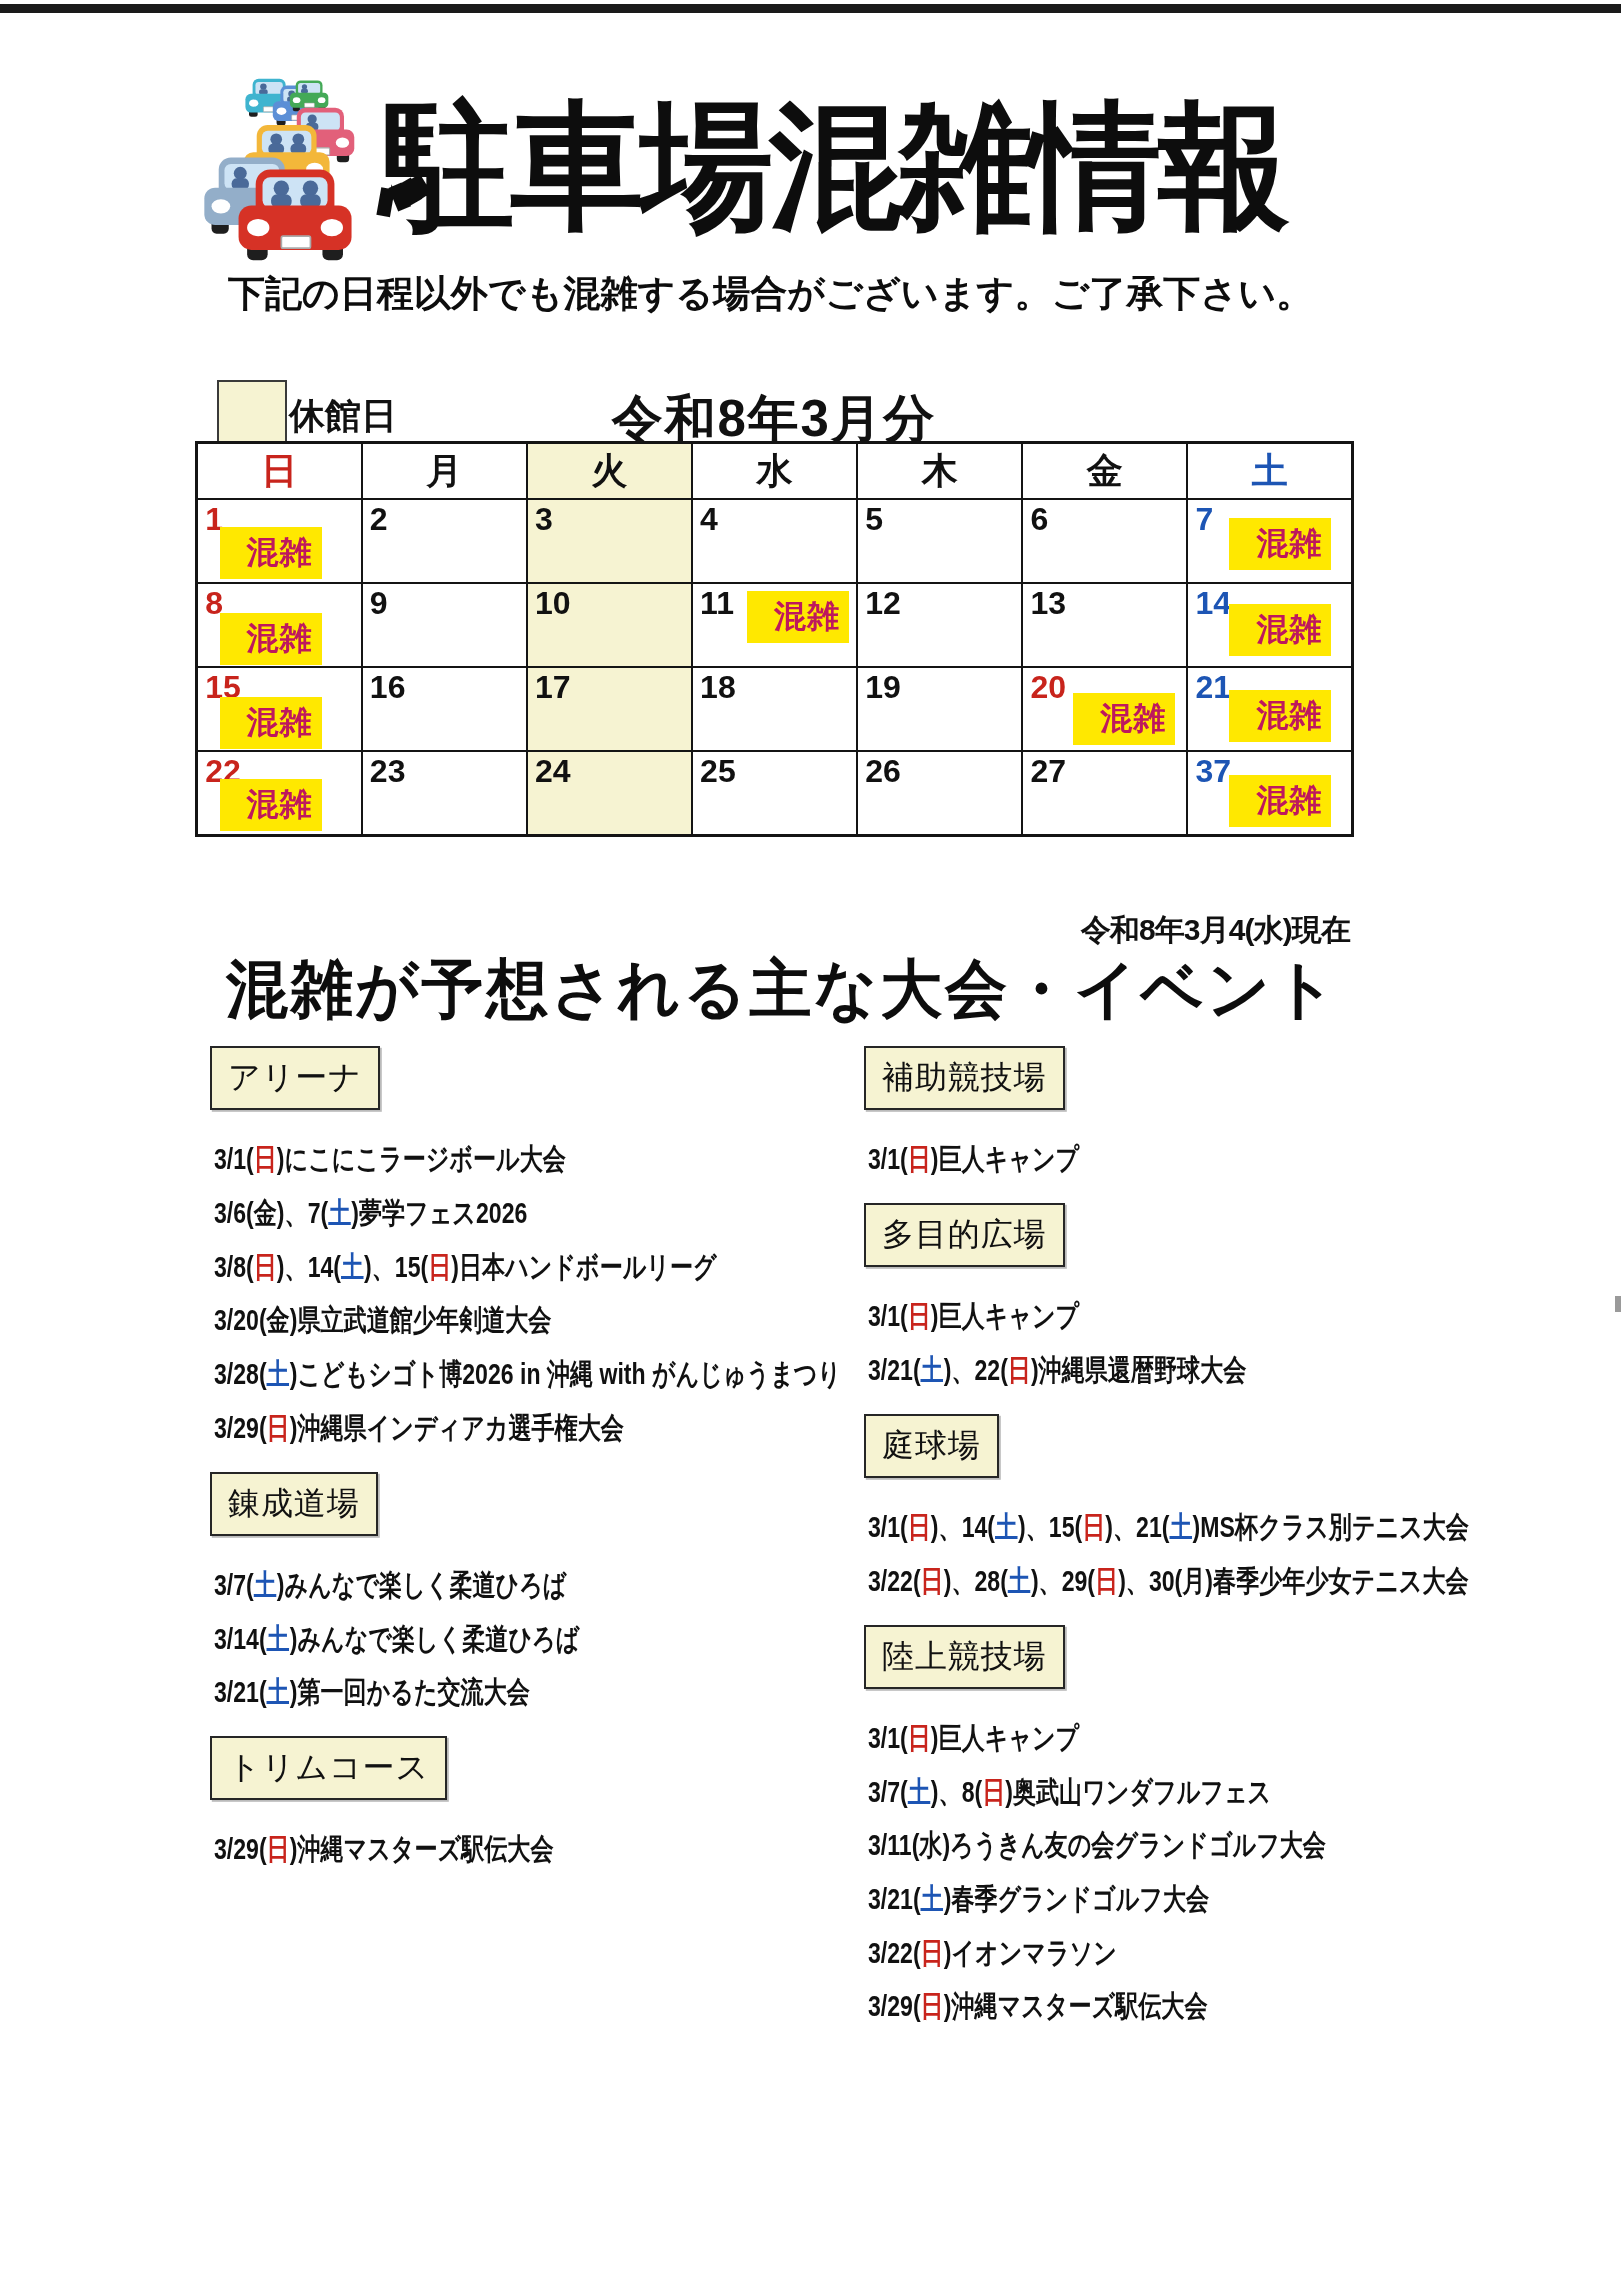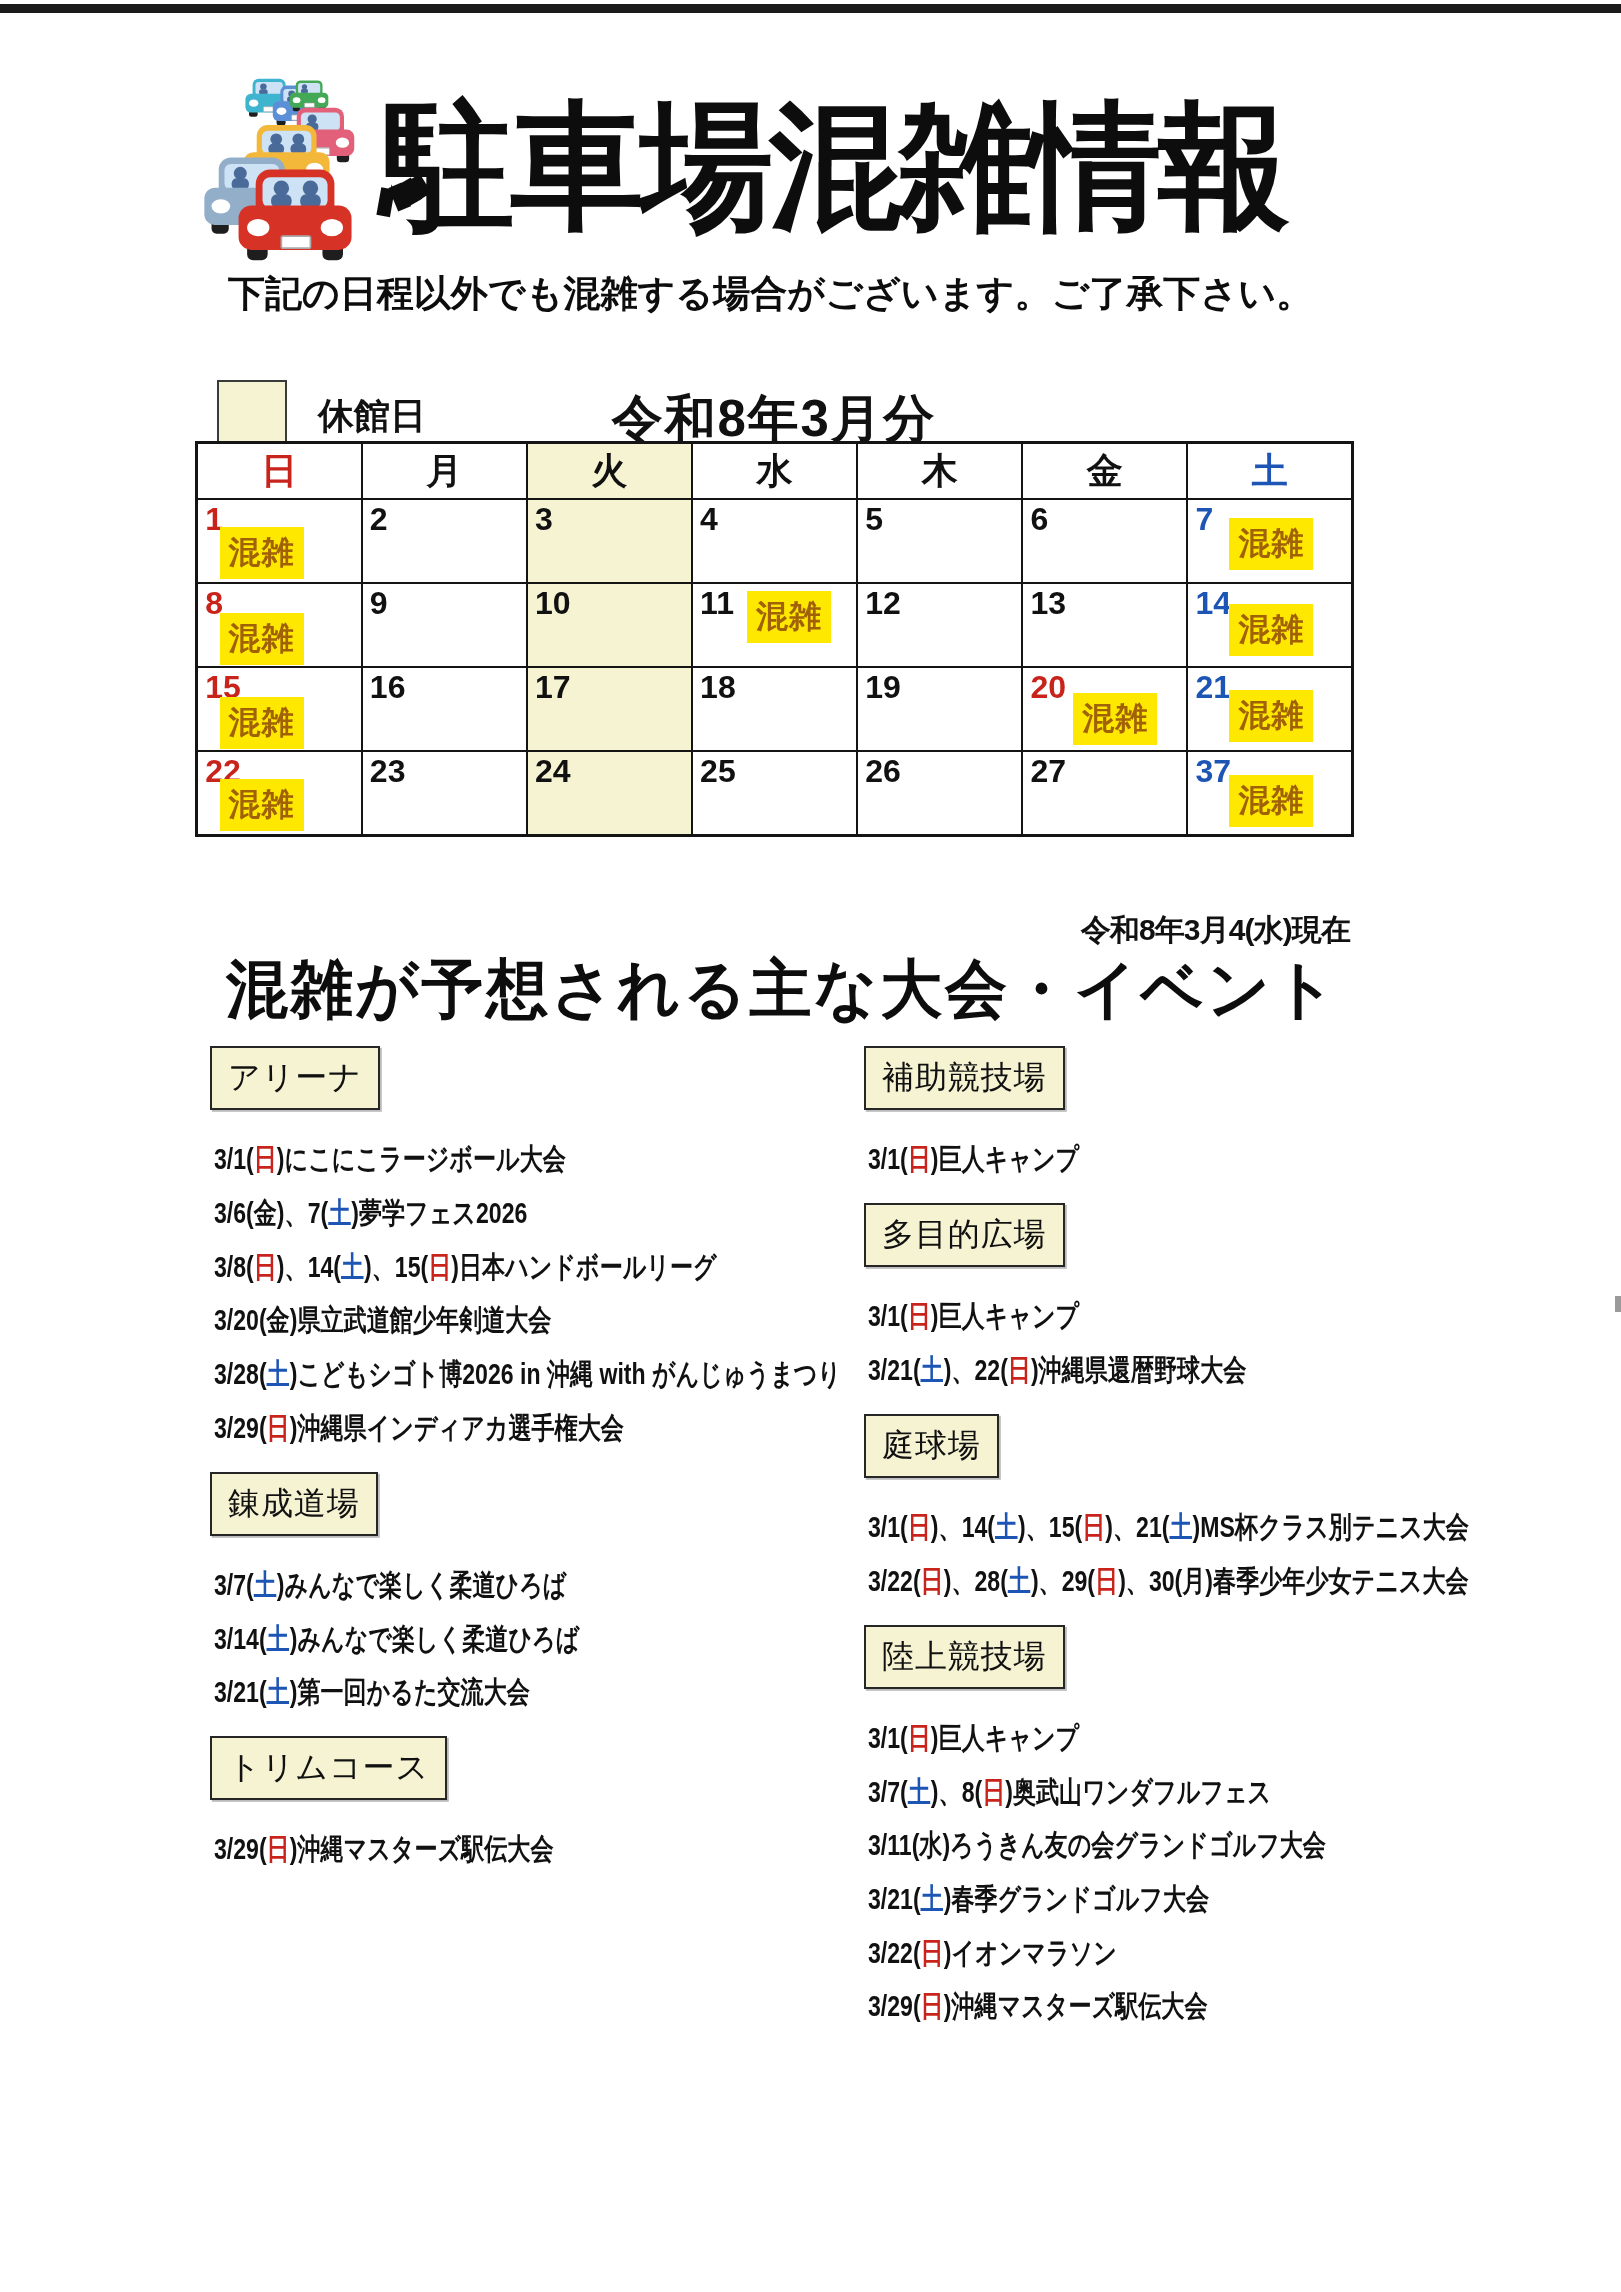--- a/index.html
+++ b/index.html
@@ -16,21 +16,21 @@
   .cars-svg{position:absolute;left:0;top:3.6px;width:159px;height:190px;}
   .main-title{
     position:absolute;left:177px;top:-5.4px;white-space:nowrap;
     font-size:133px;line-height:188px;font-weight:900;letter-spacing:-3.6px;color:#0d0d0d;
     transform:scaleY(1.04);transform-origin:left top;
   }
   .subtitle{position:absolute;left:202px;top:270px;width:1137px;text-align:center;
     font-weight:900;font-size:37px;line-height:47px;color:#0d0d0d;}
 
   
-  .legend-row{position:absolute;left:217px;top:380px;display:flex;align-items:center;gap:31px;}
+  .legend-row{position:absolute;left:217px;top:380px;display:flex;align-items:center;gap:2px;}
   .legend-swatch{width:66px;height:68px;background:var(--closed-cream);border:2.7px solid #3a3a3a;}
   .legend-label{font-size:36px;font-weight:900;}
   .month-title{position:absolute;left:416px;top:385px;width:716px;text-align:center;
     font-size:51px;font-weight:900;letter-spacing:1.8px;}
 
   
   table.calendar{
     position:absolute;left:195px;top:441px;width:1159px;
     border-collapse:collapse;table-layout:fixed;background:#fff;border:3.6px solid #141414;
   }
@@ -39,21 +39,21 @@
   table.calendar thead th.sun{color:var(--sunday-red);}
   table.calendar thead th.sat{color:var(--saturday-blue);}
   table.calendar .closed{background:var(--closed-cream);}
   table.calendar tbody td{height:82px;position:relative;vertical-align:top;}
   .daynum{position:absolute;top:0.9px;left:7.2px;font-size:32px;font-weight:700;color:#111;}
   .daynum.sun{color:var(--sunday-red);}
   .daynum.sat{color:var(--saturday-blue);}
   .busy-badge{
     position:absolute;left:23px;top:27px;width:84px;height:52px;background:var(--badge-yellow);
     display:flex;align-items:center;justify-content:center;
-    font-size:32px;font-weight:900;color:#a16207;letter-spacing:0.9px;
+    font-size:32px;font-weight:900;color:#be185d;letter-spacing:0.9px;padding-left:18px;
   }
   .as-of{position:absolute;left:195px;top:910px;width:1155px;text-align:right;
     font-size:30px;font-weight:900;letter-spacing:-0.9px;}
 
   
   .events-heading{position:absolute;left:226px;top:946px;white-space:nowrap;
     font-size:62px;font-weight:900;letter-spacing:2.7px;color:#0d0d0d;transform:scaleY(1.03);transform-origin:left top;}
   .events-col{position:absolute;top:1039px;width:654px;}
   .events-col.left{left:210px;}
   .events-col.right{left:864px;}

